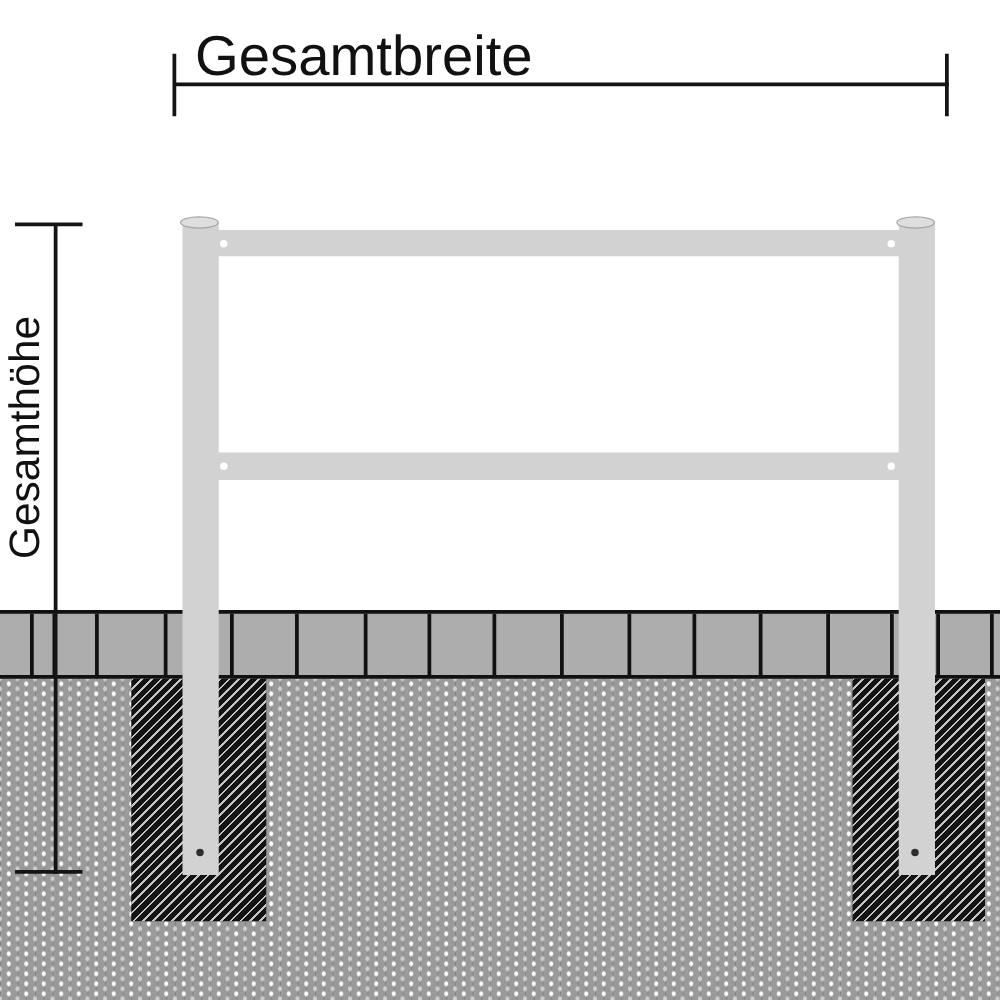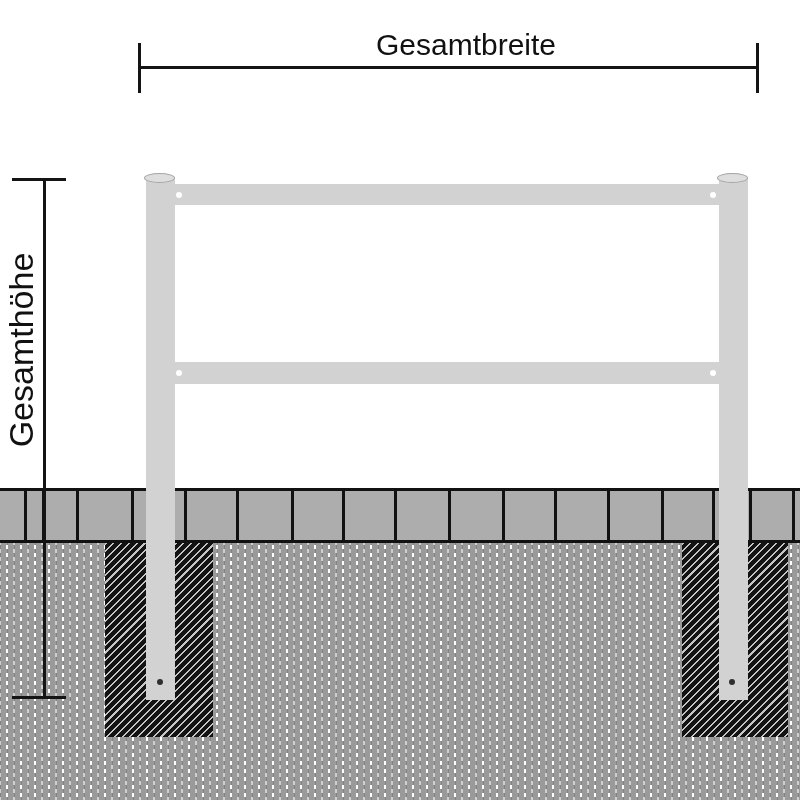--- a/index.html
+++ b/index.html
@@ -4,22 +4,22 @@
 <style>
   html,body{margin:0;padding:0;background:#ffffff;}
   body{width:800px;height:800px;overflow:hidden;font-family:"Liberation Sans",sans-serif;color:#111;}
   .scene{position:relative;width:800px;height:800px;background:#fff;}
 
   
   .dim{position:absolute;background:#141414;}
   .width-dim-line{left:139px;top:66px;width:620px;height:3px;}
   .width-dim-tick-left{left:138px;top:43px;width:3px;height:50px;}
   .width-dim-tick-right{left:756px;top:43px;width:3px;height:50px;}
-  .width-dim-label{position:absolute;left:156px;top:27px;width:620px;text-align:center;
-    font-size:30px;line-height:36px;color:#111;}
+  .width-dim-label{position:absolute;left:156px;top:27px;width:620px;
+    font-size:45px;line-height:36px;color:#111;}
   .height-dim-line{left:43px;top:179px;width:3px;height:520px;z-index:6;}
   .height-dim-tick-top{left:12px;top:178px;width:54px;height:3px;z-index:6;}
   .height-dim-tick-bottom{left:12px;top:696px;width:54px;height:3px;z-index:6;}
   .height-dim-label{position:absolute;left:21px;top:350px;
     transform:translate(-50%,-50%) rotate(-90deg);white-space:nowrap;
     font-size:34px;color:#111;}
 
   
   .ground{position:absolute;left:0;top:543px;width:800px;height:257px;z-index:1;
     background-color:#9a9a9a;

